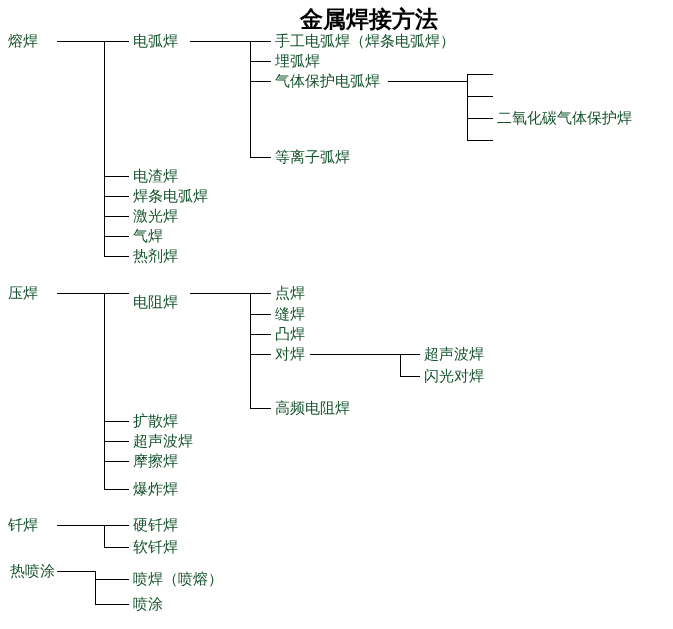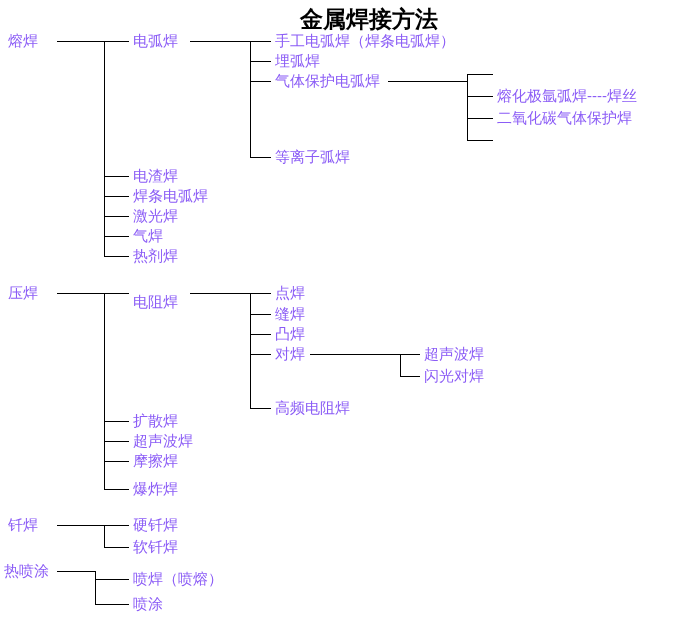--- a/index.html
+++ b/index.html
@@ -18,50 +18,49 @@
     font-size:23px;
     font-weight:bold;
     white-space:nowrap;
     color:#000;
   }
   .node{
     position:absolute;
     font-size:15px;
     line-height:16px;
     white-space:nowrap;
-    color:#8b5cf6;
+    color:#14532d;
   }
   .hl{position:absolute;height:1px;background:#000;}
   .vl{position:absolute;width:1px;background:#000;}
 </style>
 </head>
 <body>
 
 <div class="canvas">
 
   <div class="title" style="left:300px;top:4px">金属焊接方法</div>
 
   <span class="node" style="left:8px;top:33px">熔焊</span>
   <span class="node" style="left:8px;top:285px">压焊</span>
   <span class="node" style="left:8px;top:517px">钎焊</span>
-  <span class="node" style="left:4px;top:563px">热喷涂</span>
+  <span class="node" style="left:10px;top:563px">热喷涂</span>
 
   <span class="node" style="left:133px;top:33px">电弧焊</span>
   <span class="node" style="left:133px;top:168px">电渣焊</span>
   <span class="node" style="left:133px;top:188px">焊条电弧焊</span>
   <span class="node" style="left:133px;top:208px">激光焊</span>
   <span class="node" style="left:133px;top:228px">气焊</span>
   <span class="node" style="left:133px;top:248px">热剂焊</span>
 
   <span class="node" style="left:275px;top:33px">手工电弧焊（焊条电弧焊）</span>
   <span class="node" style="left:275px;top:53px">埋弧焊</span>
   <span class="node" style="left:275px;top:73px">气体保护电弧焊</span>
   <span class="node" style="left:275px;top:149px">等离子弧焊</span>
 
-  <span class="node" style="left:497px;top:88px">熔化极氩弧焊----焊丝</span>
   <span class="node" style="left:497px;top:110px">二氧化碳气体保护焊</span>
 
   <span class="node" style="left:133px;top:294px">电阻焊</span>
   <span class="node" style="left:133px;top:413px">扩散焊</span>
   <span class="node" style="left:133px;top:433px">超声波焊</span>
   <span class="node" style="left:133px;top:453px">摩擦焊</span>
   <span class="node" style="left:133px;top:481px">爆炸焊</span>
 
   <span class="node" style="left:275px;top:285px">点焊</span>
   <span class="node" style="left:275px;top:306px">缝焊</span>

